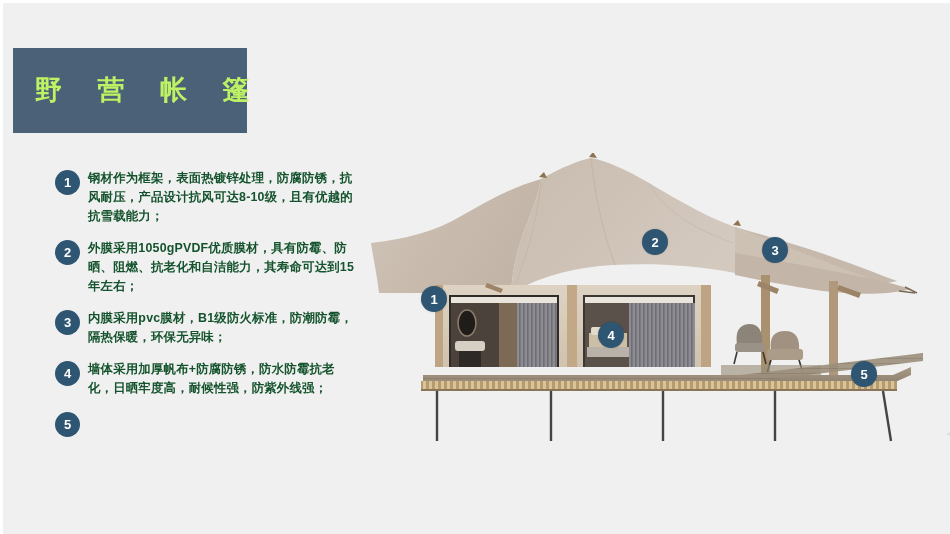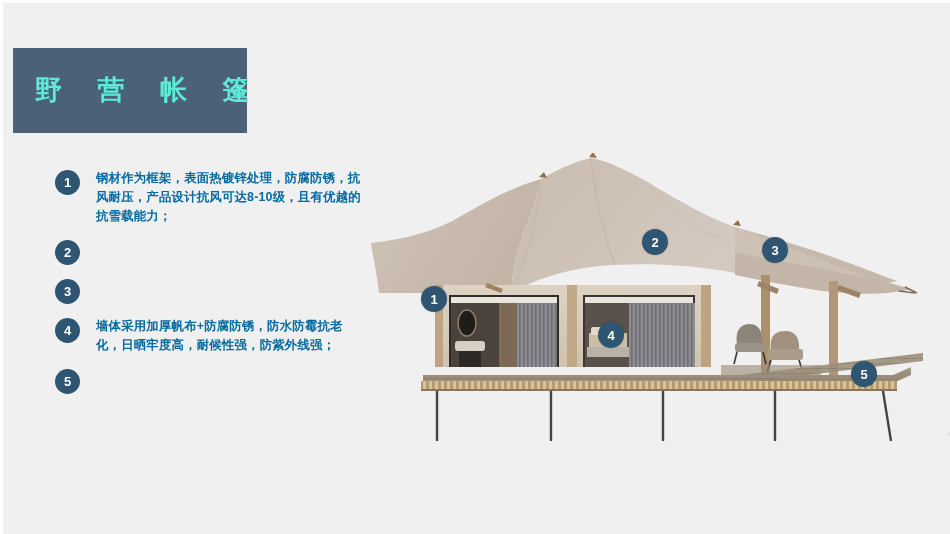--- a/index.html
+++ b/index.html
@@ -19,21 +19,21 @@
   }
 
   
   .title-banner{
     position:absolute;left:10px;top:45px;width:234px;height:85px;
     background:#4a6178;
     display:flex;align-items:center;
     box-shadow:0 0 0 0 rgba(0,0,0,0);
   }
   .title-text{
-    color:#5eead4;
+    color:#bef264;
     font-size:27px;
     font-weight:bold;
     letter-spacing:14px;
     padding-left:22px;
     line-height:1;
     white-space:nowrap;
   }
 
   
   .feature-list{
@@ -46,22 +46,22 @@
   .badge-num{
     flex:0 0 auto;
     width:25px;height:25px;border-radius:50%;
     background:#2e5571;
     color:#ffffff;
     font-size:13px;font-weight:bold;
     display:flex;align-items:center;justify-content:center;
     margin-top:1px;
   }
   .feature-text{
-    margin-left:16px;
-    color:#0369a1;
+    margin-left:8px;
+    color:#14532d;
     font-size:12.4px;
     line-height:19px;
     font-weight:bold;
     letter-spacing:0.2px;
     width:268px;
   }
 
   
   .illustration{
     position:absolute;left:360px;top:150px;width:590px;height:300px;
@@ -110,24 +110,26 @@
 
   <div class="feature-list">
 
     <div class="feature-item">
       <div class="badge-num">1</div>
       <div class="feature-text">钢材作为框架，表面热镀锌处理，防腐防锈，抗风耐压，产品设计抗风可达8-10级，且有优越的抗雪载能力；</div>
     </div>
 
     <div class="feature-item">
       <div class="badge-num">2</div>
+      <div class="feature-text">外膜采用1050gPVDF优质膜材，具有防霉、防晒、阻燃、抗老化和自洁能力，其寿命可达到15年左右；</div>
     </div>
 
     <div class="feature-item">
       <div class="badge-num">3</div>
+      <div class="feature-text">内膜采用pvc膜材，B1级防火标准，防潮防霉，隔热保暖，环保无异味；</div>
     </div>
 
     <div class="feature-item">
       <div class="badge-num">4</div>
       <div class="feature-text">墙体采用加厚帆布+防腐防锈，防水防霉抗老化，日晒牢度高，耐候性强，防紫外线强；</div>
     </div>
 
     <div class="feature-item">
       <div class="badge-num">5</div>
     </div>

